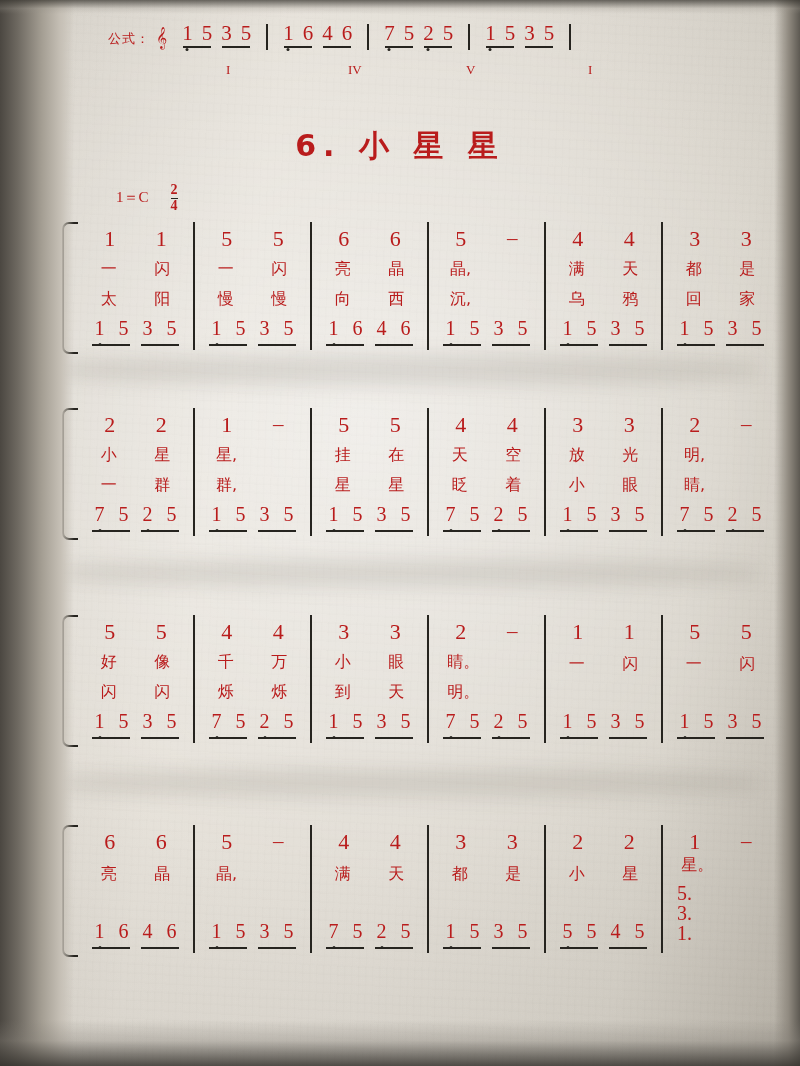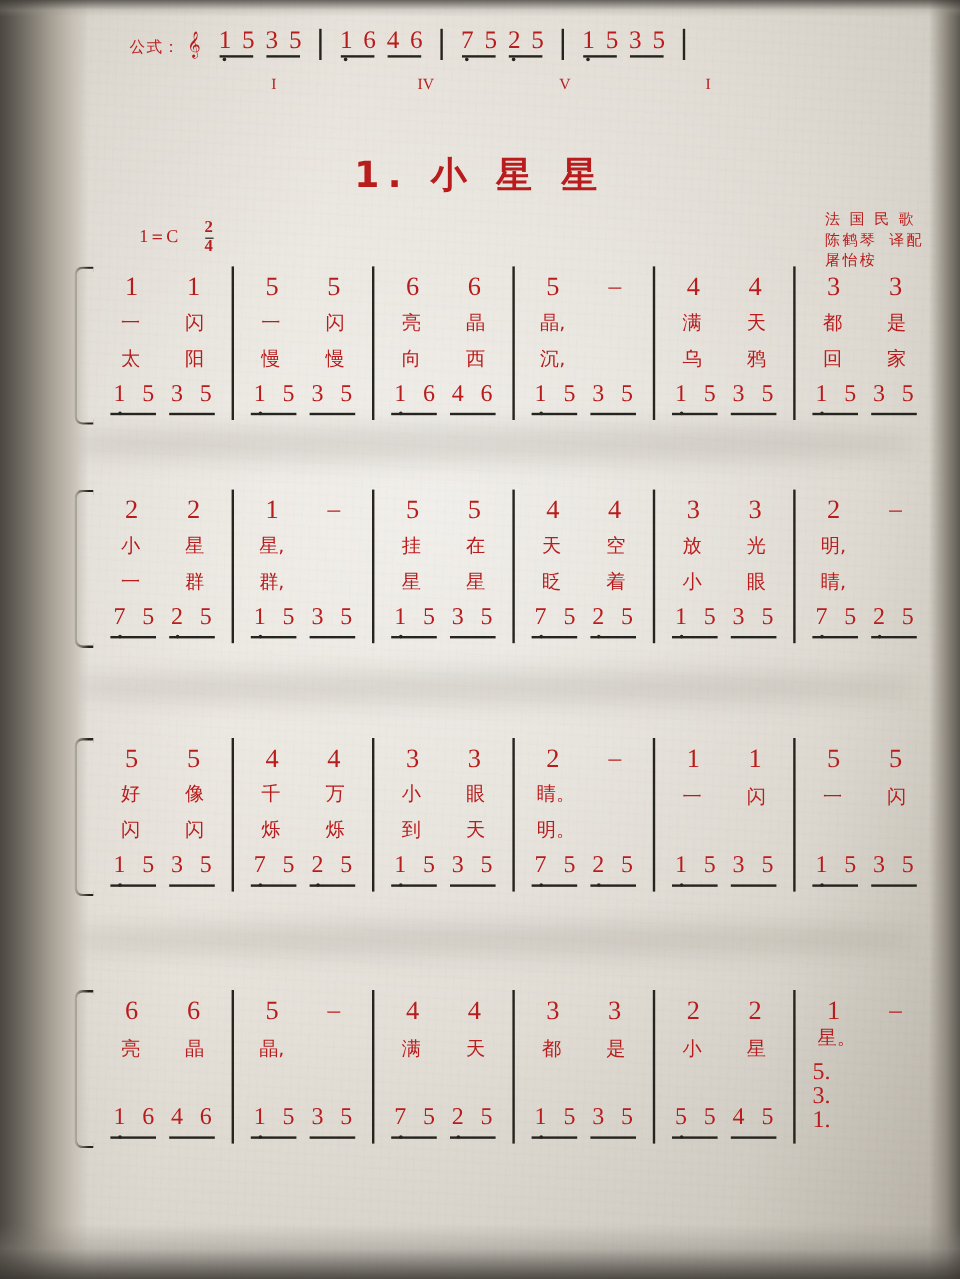--- a/index.html
+++ b/index.html
@@ -345,41 +345,30 @@
       <div class="bar"></div>
     </div>
 
     <div class="roman-row">
       <span style="left:118px;">I</span>
       <span style="left:240px;">IV</span>
       <span style="left:358px;">V</span>
       <span style="left:480px;">I</span>
     </div>
 
-    <div class="title">1. 小 星 星</div>
+    <div class="title">6. 小 星 星</div>
 
     <div class="keysig">
       <span>1＝C</span>
       <span class="frac">
         <span class="num" style="display:block;">2</span>
         <span class="den" style="display:block;">4</span>
       </span>
     </div>
 
-    <div class="credits">
-      <div>法 国 民 歌</div>
-      <div class="ln2">
-        <span>陈鹤琴</span>
-        <span>译配</span>
-      </div>
-      <div class="ln3">
-        <span>屠怡桉</span>
-        <span></span>
-      </div>
-    </div>
 
     <div id="systems-host">
         <div class="system" style="top: 222px;">
           <div class="sys-brace"></div>
           <div class="measures">
             <div class="measure">
               <div class="m-melody">
                 <span class="n">1</span>
                 <span class="n">1</span>
               </div>

